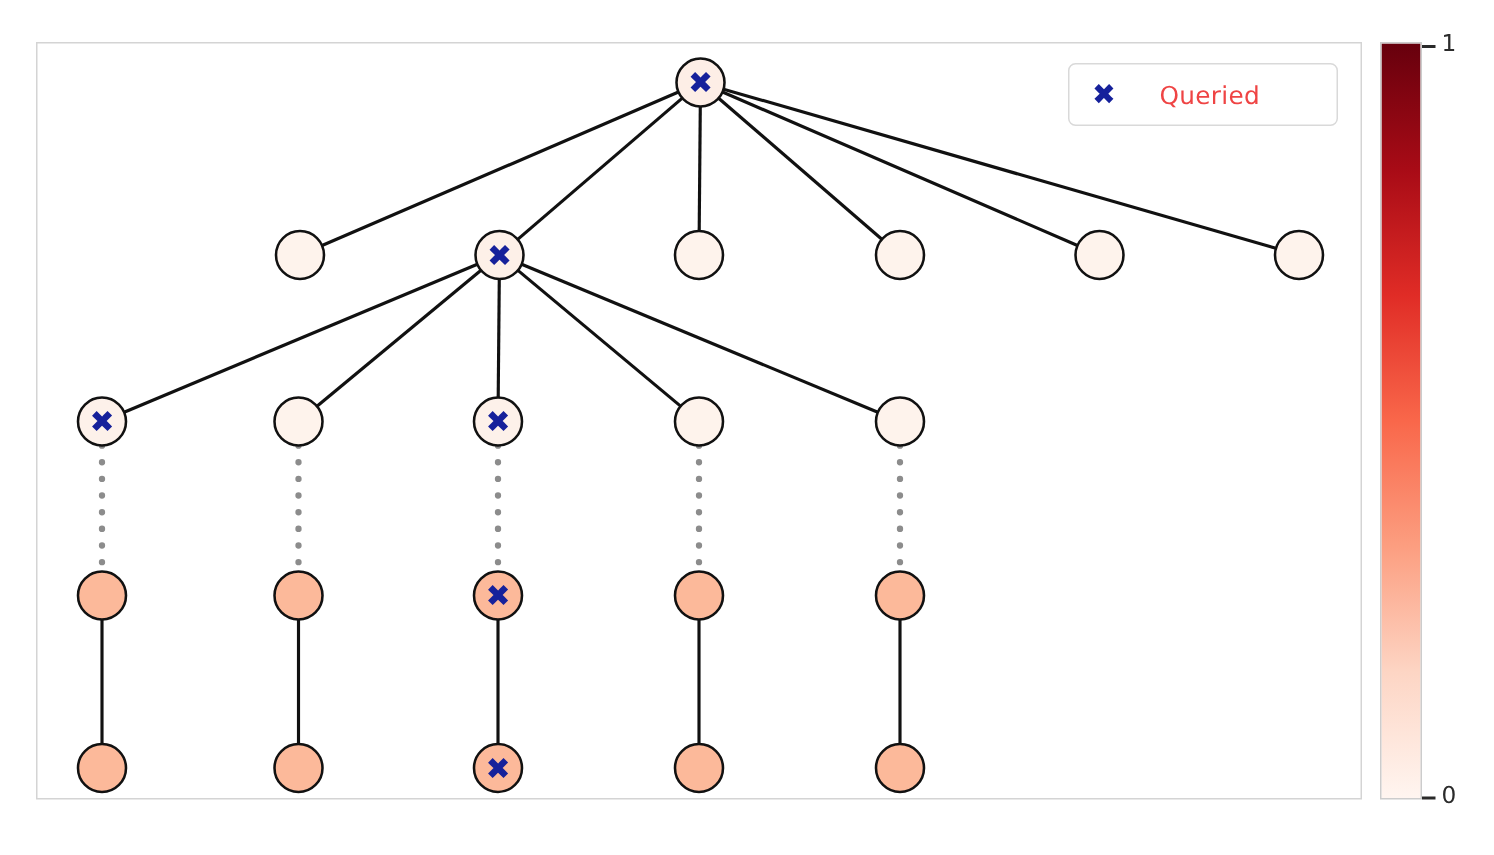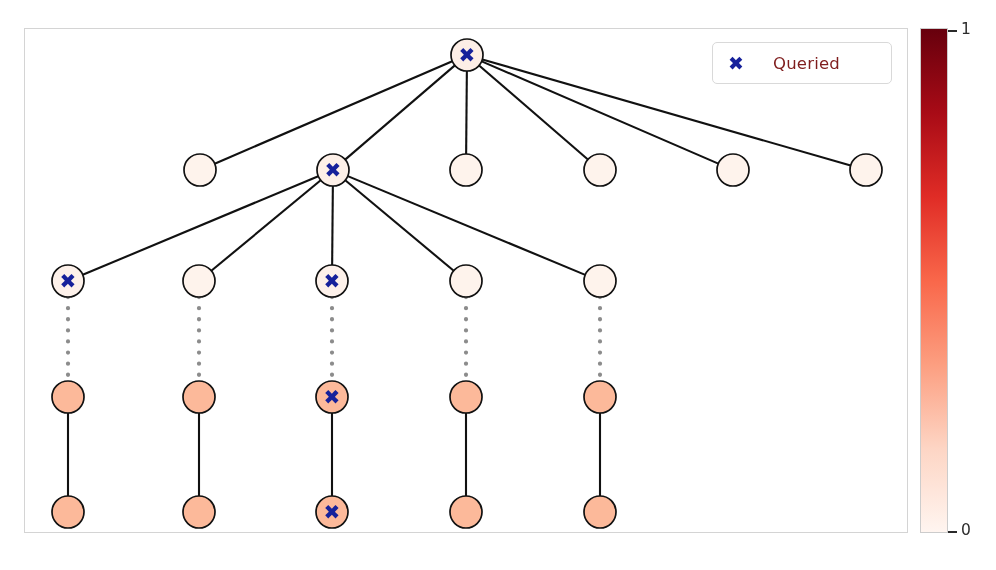--- a/index.html
+++ b/index.html
@@ -50,21 +50,21 @@
     width: 46px;
     text-align: center;
     color: #16219b;
     font-size: 19px;
     font-weight: bold;
     line-height: 1;
     font-family: "DejaVu Sans", sans-serif;
   }
   #legend-label {
     font-size: 16.5px;
-    color: #7f1d1d;
+    color: #ef4444;
     letter-spacing: .2px;
     padding-left: 14px;
   }
   #colorbar-wrap {
     position: absolute;
     left: 920px;
     top: 28px;
     width: 28px;
     height: 505px;
   }

